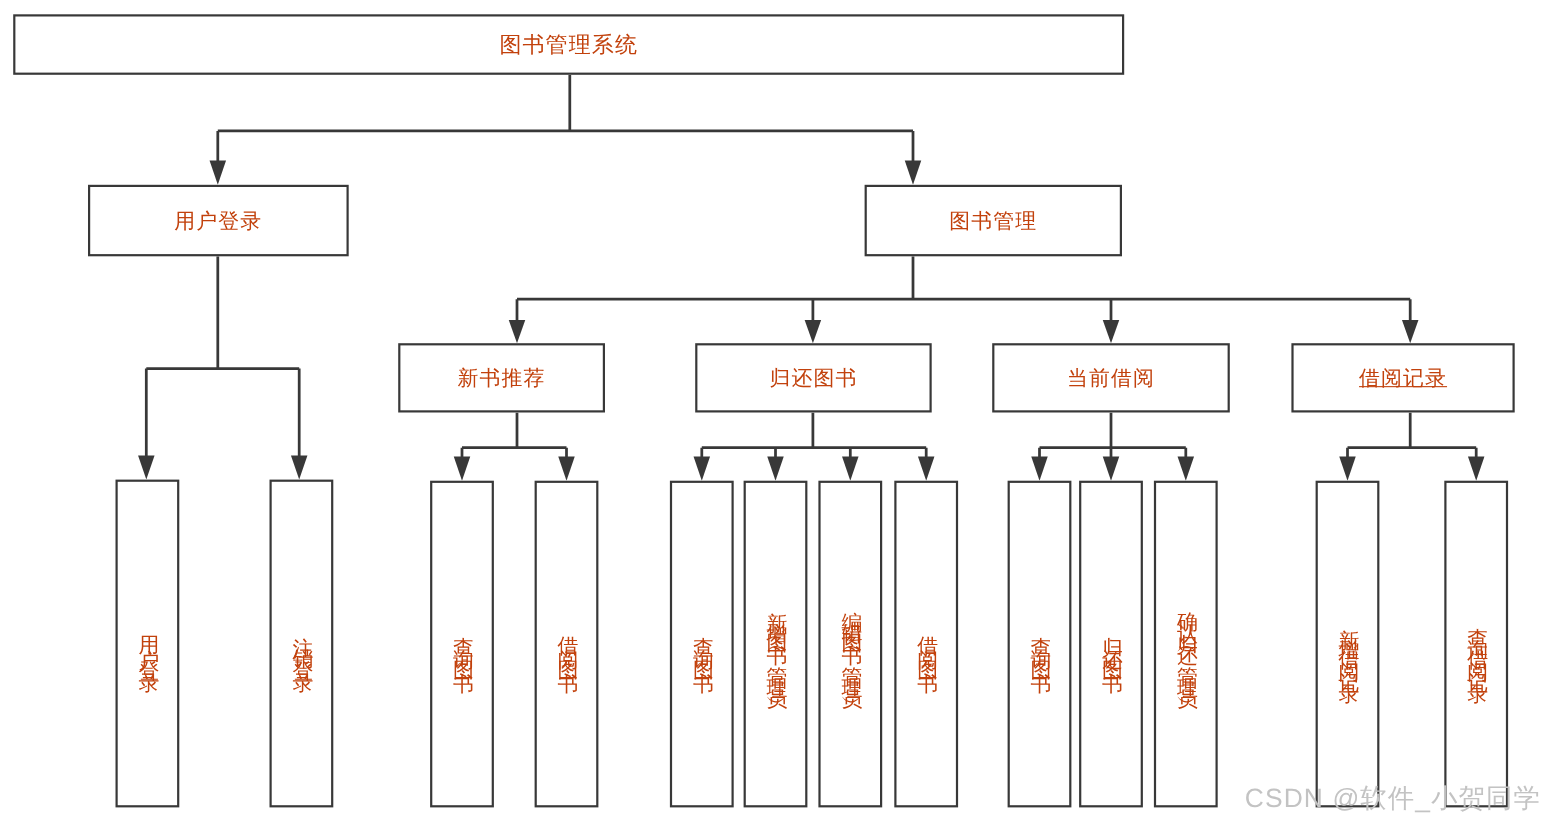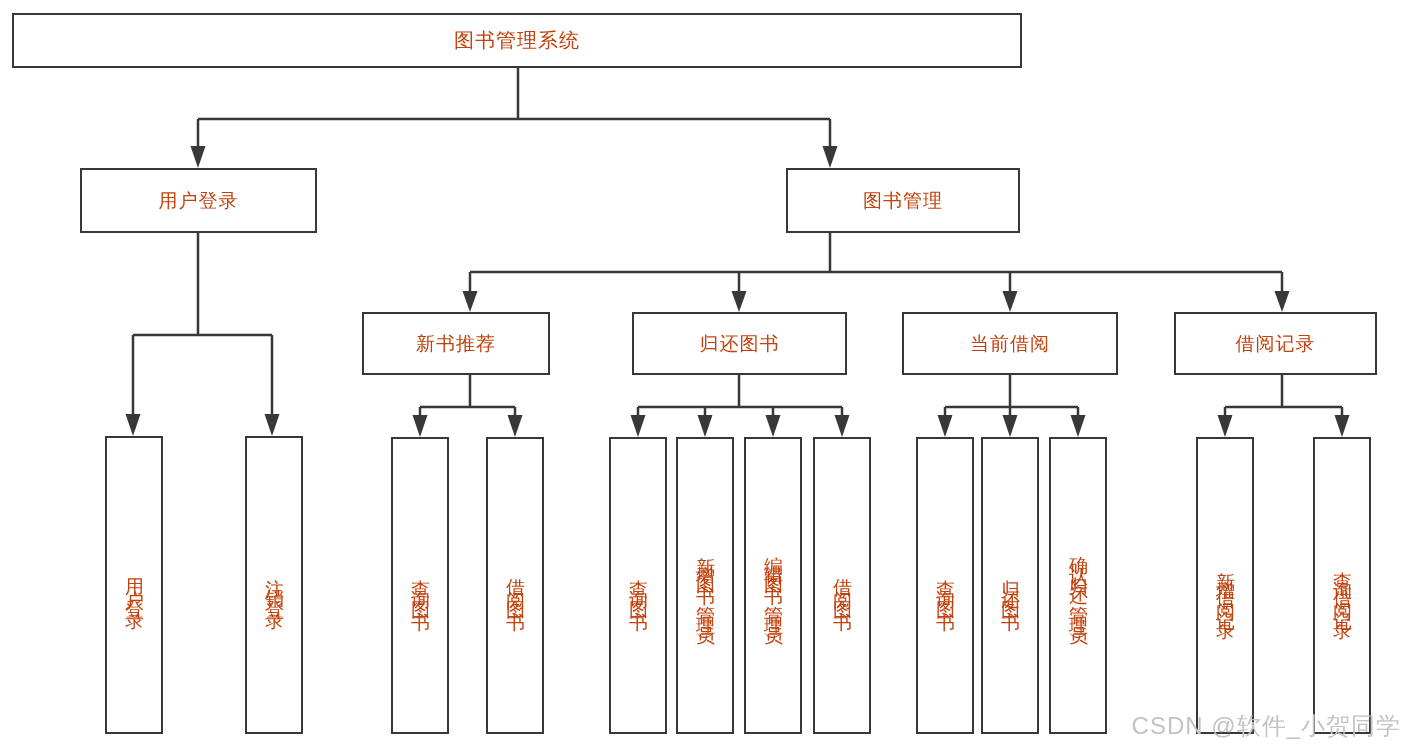--- a/index.html
+++ b/index.html
@@ -116,21 +116,21 @@
   </svg>
 
   <div class="node h root" style="left:12px; top:13px; width:1010px; height:55px;">图书管理系统</div>
 
   <div class="node h" style="left:80px; top:168px; width:237px; height:65px;">用户登录</div>
   <div class="node h" style="left:748px; top:168px; width:234px; height:65px;margin-left:38px;">图书管理</div>
 
   <div class="node h" style="left:362px; top:312px; width:188px; height:63px;">新书推荐</div>
   <div class="node h" style="left:632px; top:312px; width:215px; height:63px;">归还图书</div>
   <div class="node h" style="left:902px; top:312px; width:216px; height:63px;">当前借阅</div>
-  <div class="node h" style="left:1174px; top:312px; width:203px; height:63px;">借阅记录</div>
+  <div class="node h" style="left:1174px; top:312px; width:203px; height:63px;text-decoration:underline;">借阅记录</div>
 
   <div class="node leaf" style="left:105px; top:436px; width:58px; height:298px;">
     <span>用户登录</span>
   </div>
   <div class="node leaf" style="left:245px; top:436px; width:58px; height:298px;">
     <span>注销登录</span>
   </div>
 
   <div class="node leaf" style="left:391px; top:437px; width:58px; height:297px;">
     <span>查询图书</span>

